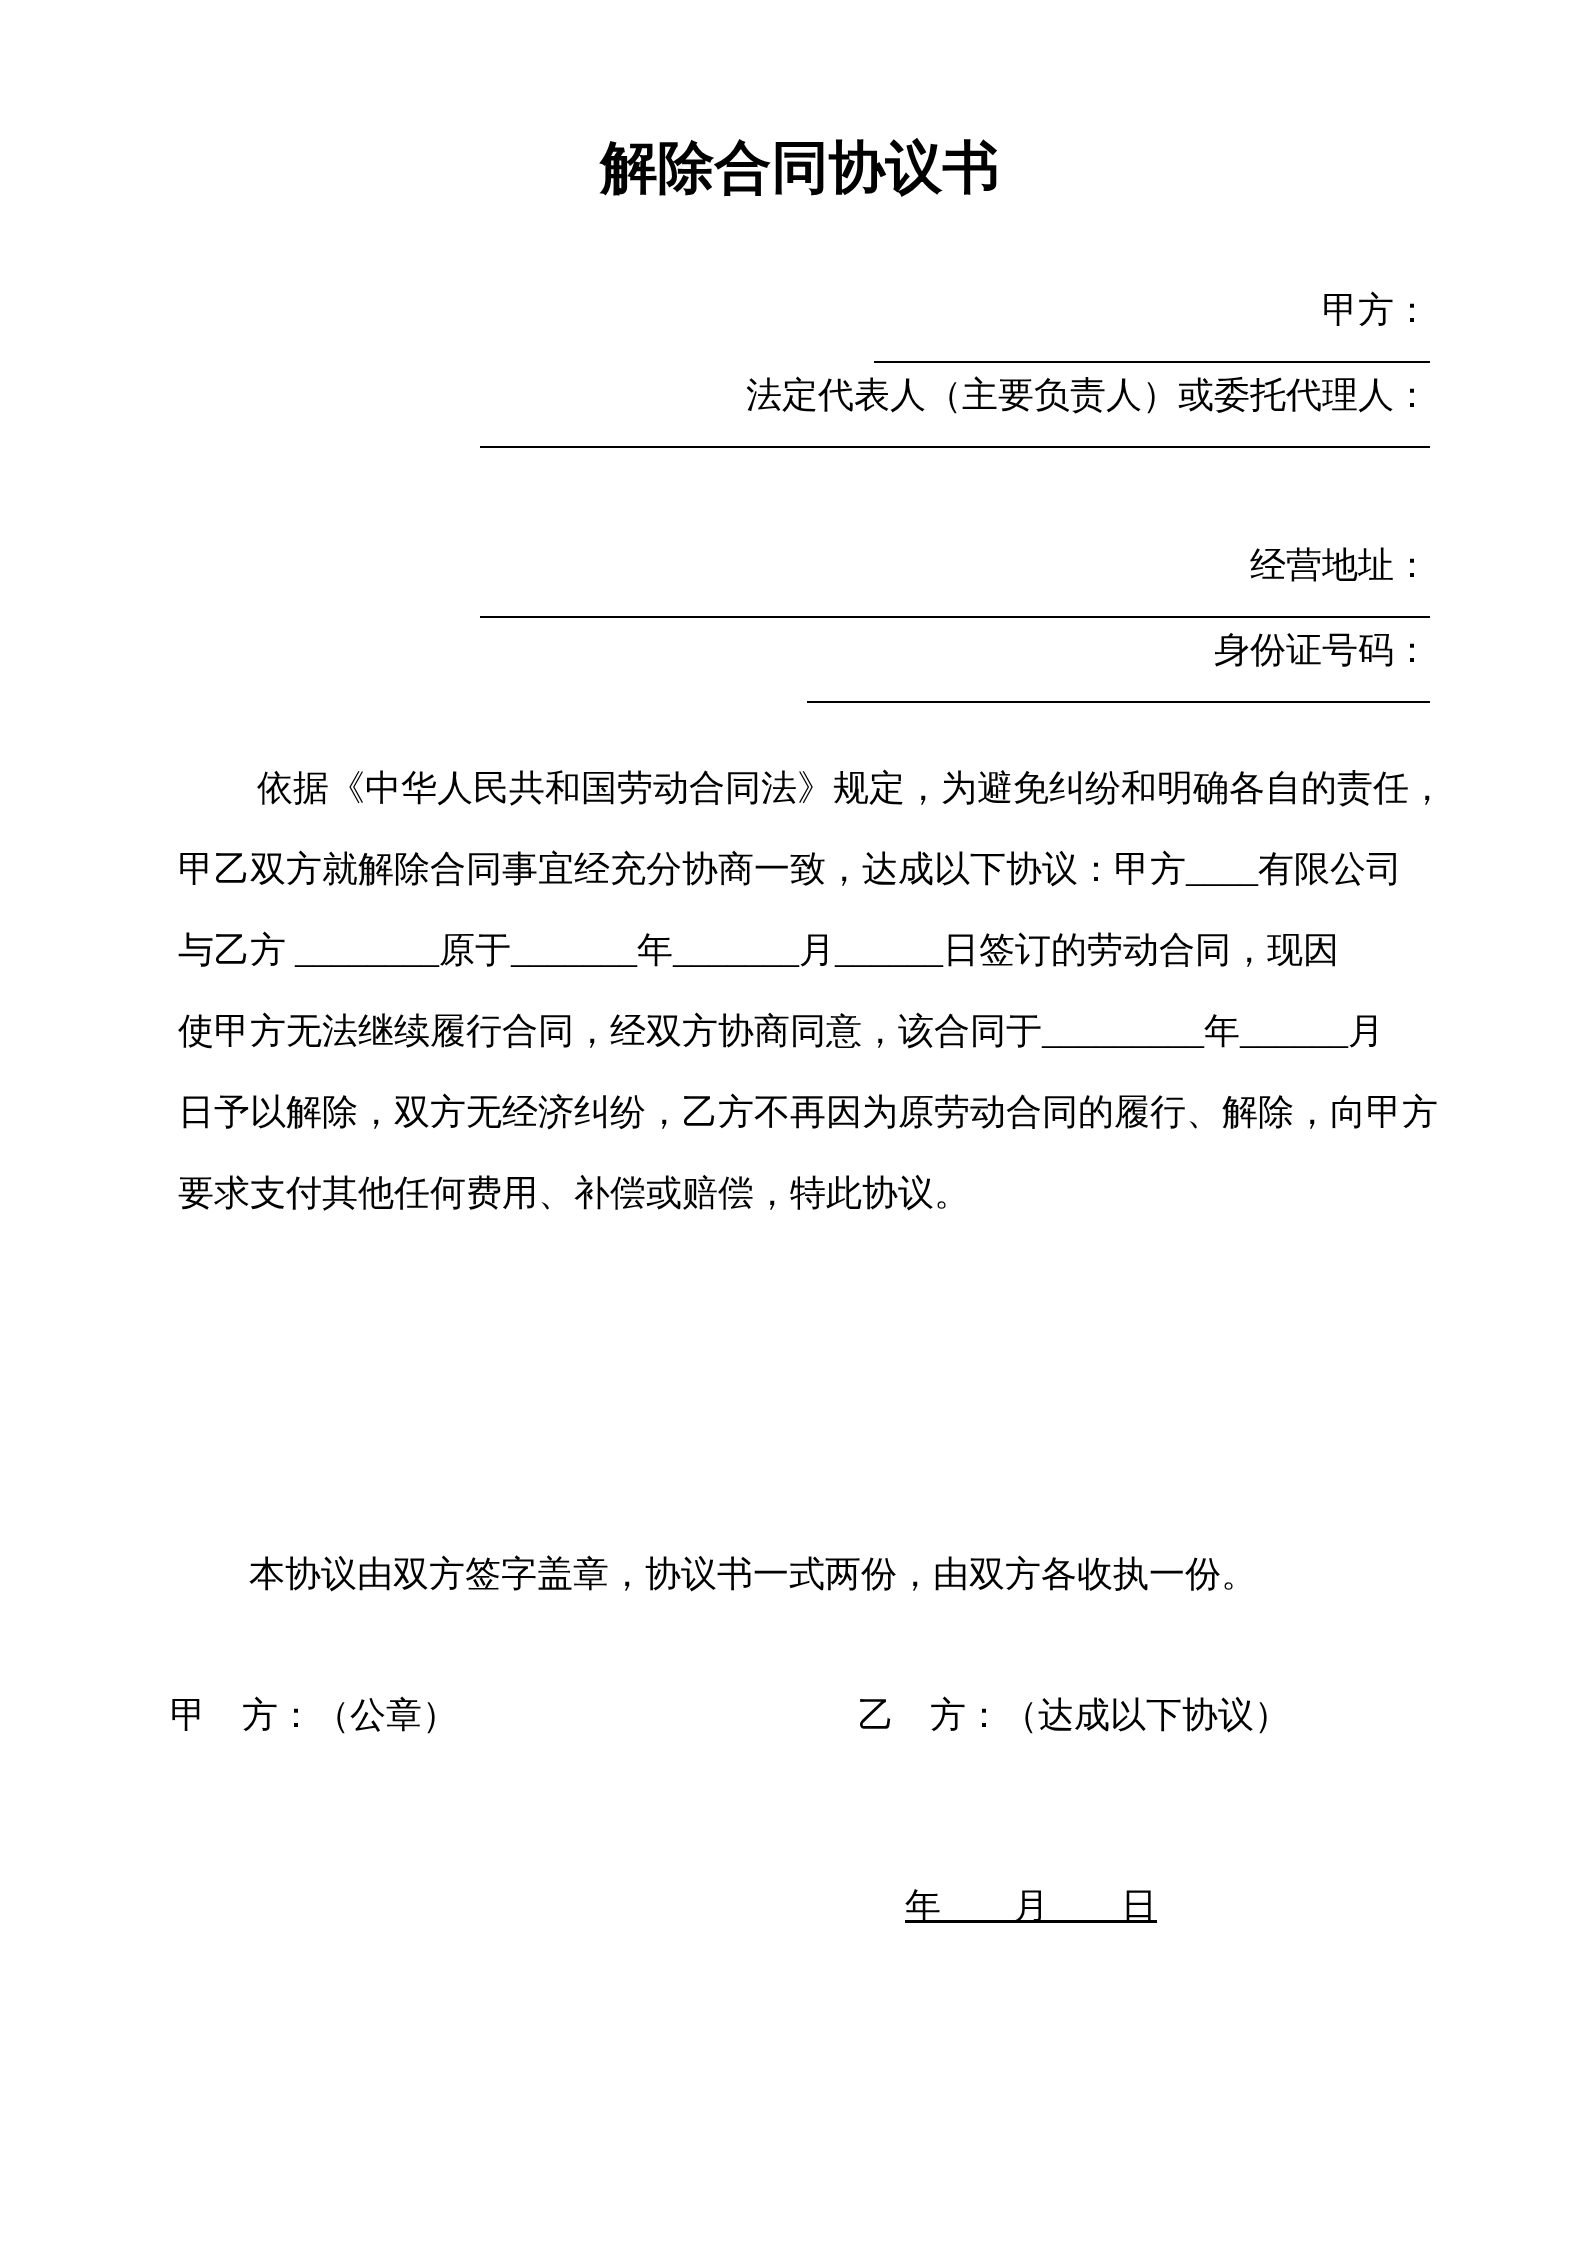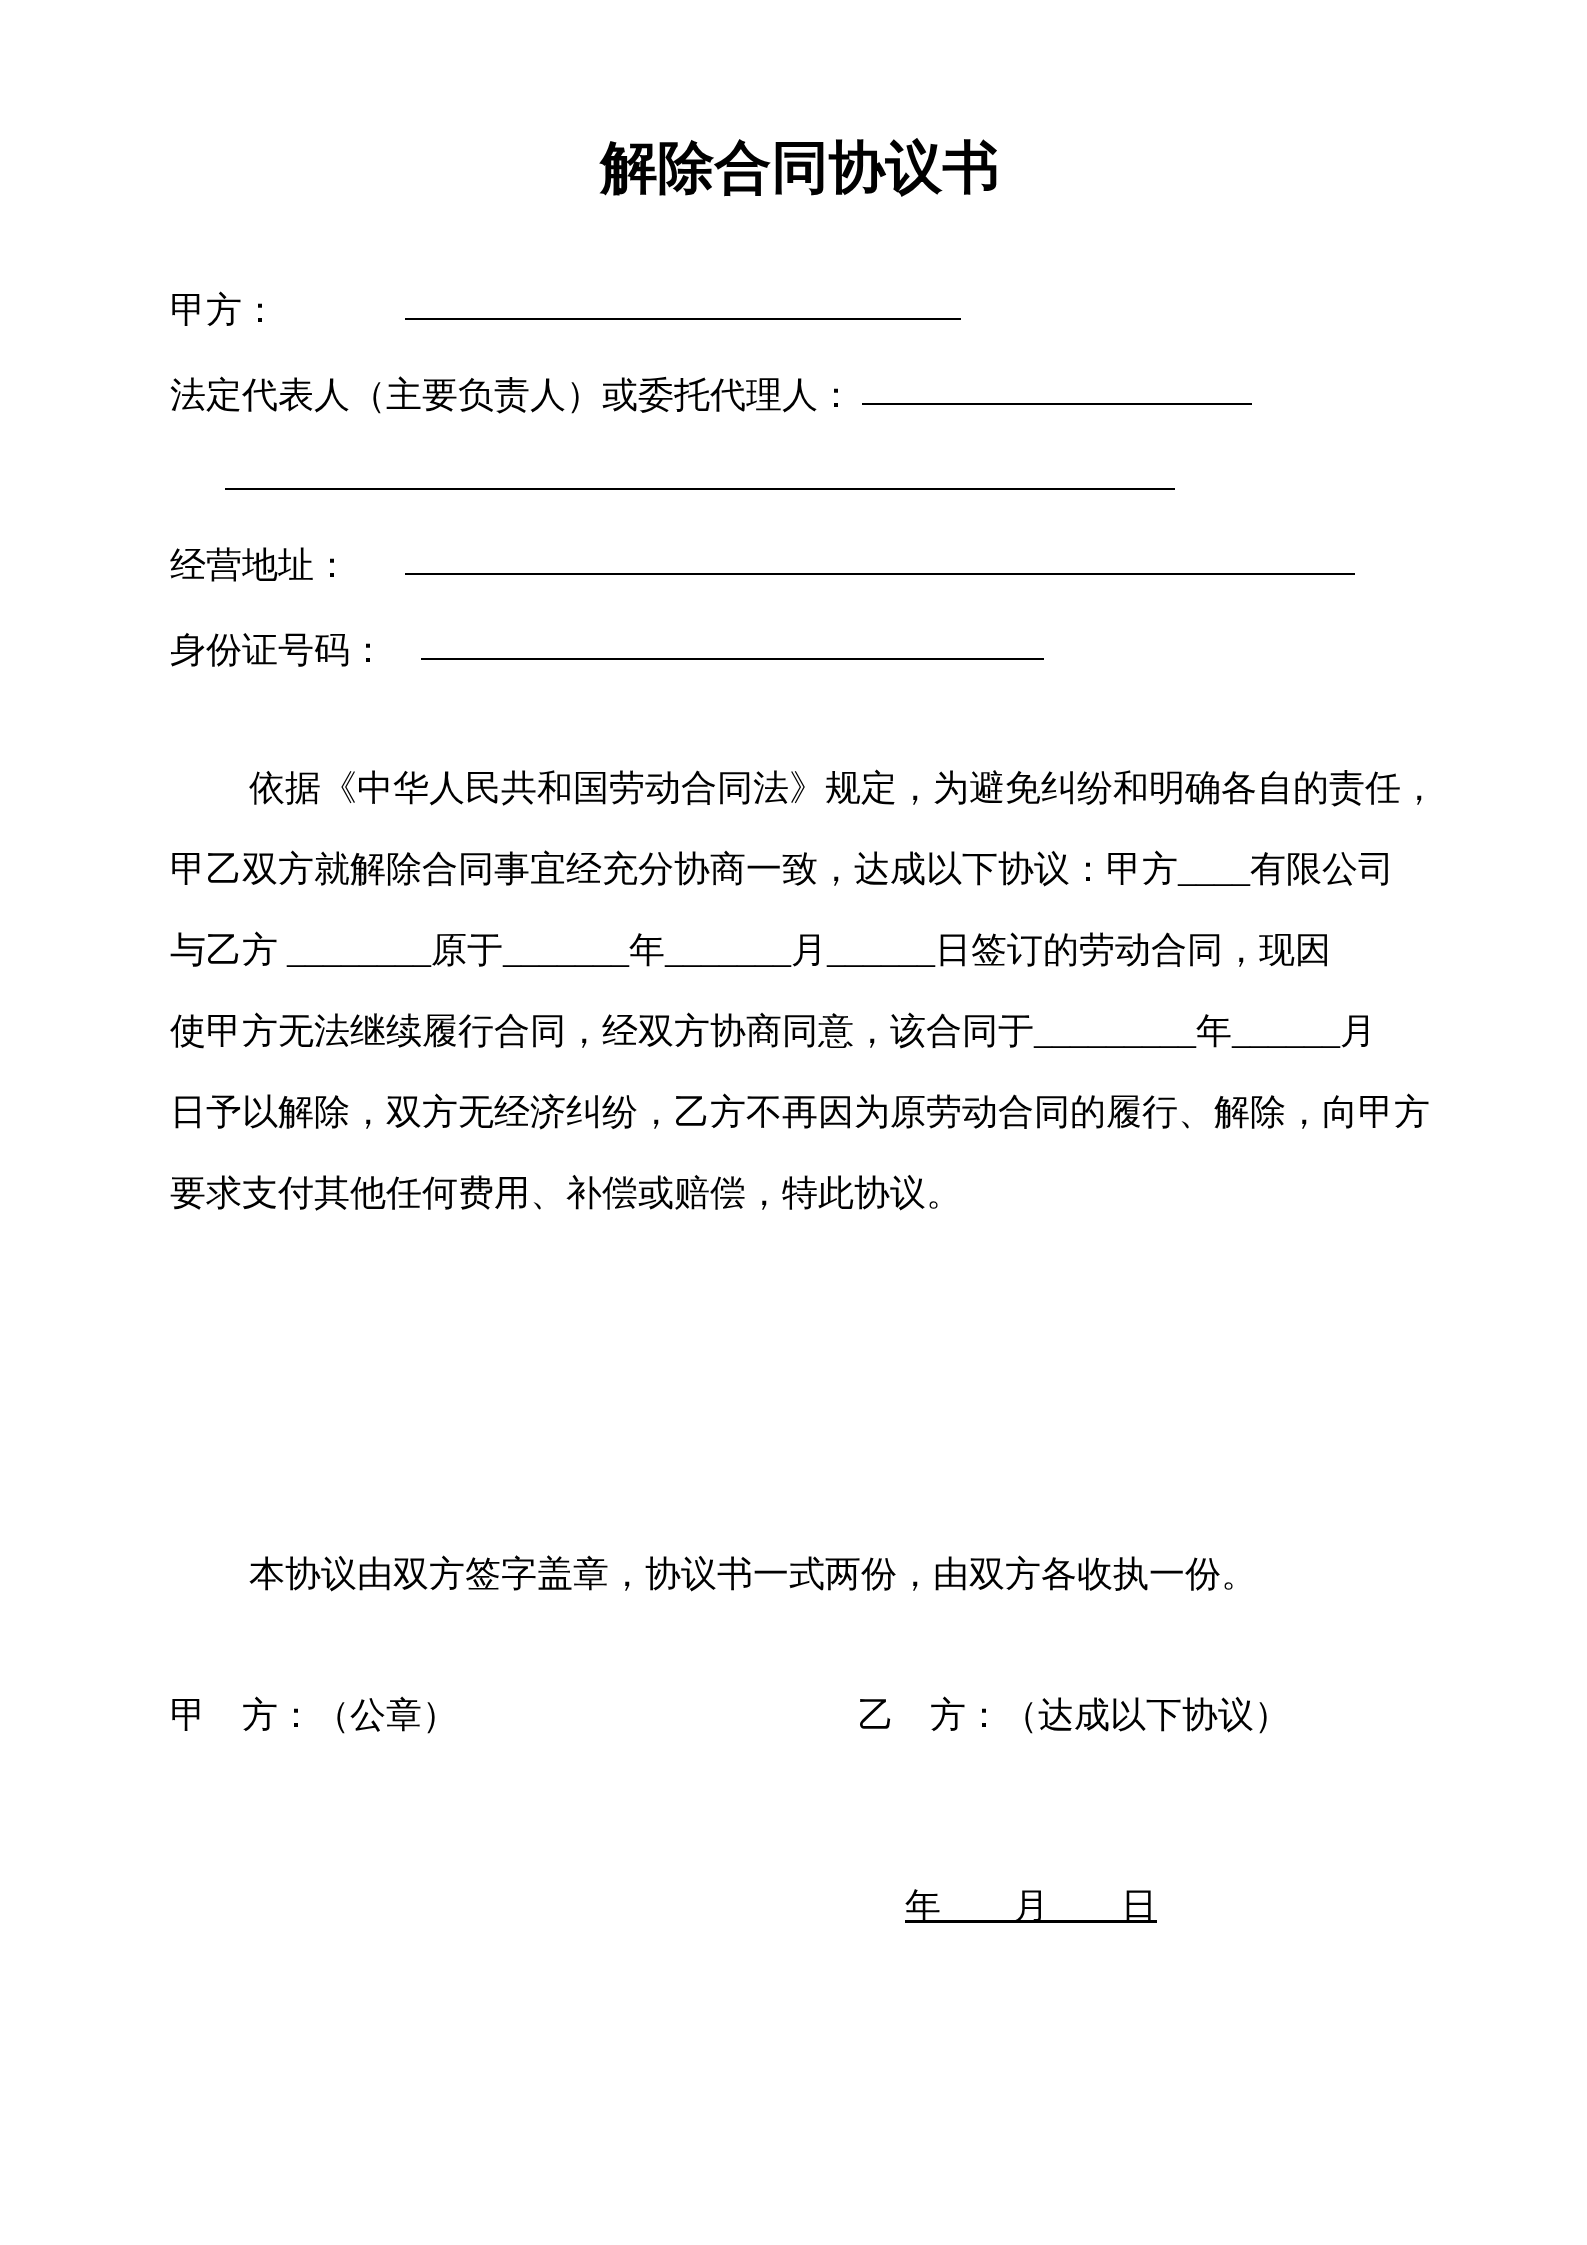--- a/index.html
+++ b/index.html
@@ -16,43 +16,45 @@
   .title{
     font-size:57px;
     font-weight:700;
     text-align:center;
     margin:0;
     line-height:80px;
   }
   .form{margin-top:60px;}
   .form-row{
     display:flex;
-    align-items:center;
+    align-items:flex-end;
     height:85px;
     line-height:85px;
     white-space:nowrap;
+    flex-direction:column;
   }
   .u{
     display:inline-block;
     border-bottom:2px solid #000;
     position:relative;
     top:8px;
     height:0;
   }
   .u1{margin-left:127px;width:556px;}
   .u2{margin-left:8px;width:390px;}
   .u3{margin-left:55px;width:950px;}
   .u4{margin-left:55px;width:950px;}
   .u5{margin-left:100px;width:705px;}
   .u6{margin-left:35px;width:623px;}
   .para{margin-top:55px;}
   .para-line{
     height:81px;
     line-height:81px;
     white-space:nowrap;
+    margin-left:8px;
   }
   .indent{padding-left:79px;}
   .closing{
     margin-top:300px;
     height:81px;
     line-height:81px;
     white-space:nowrap;
   }
   .sig-row{
     display:flex;

